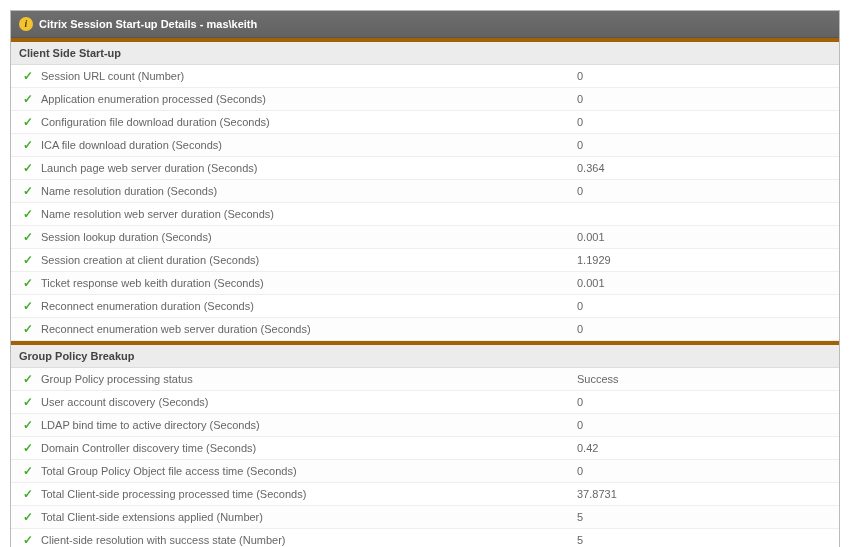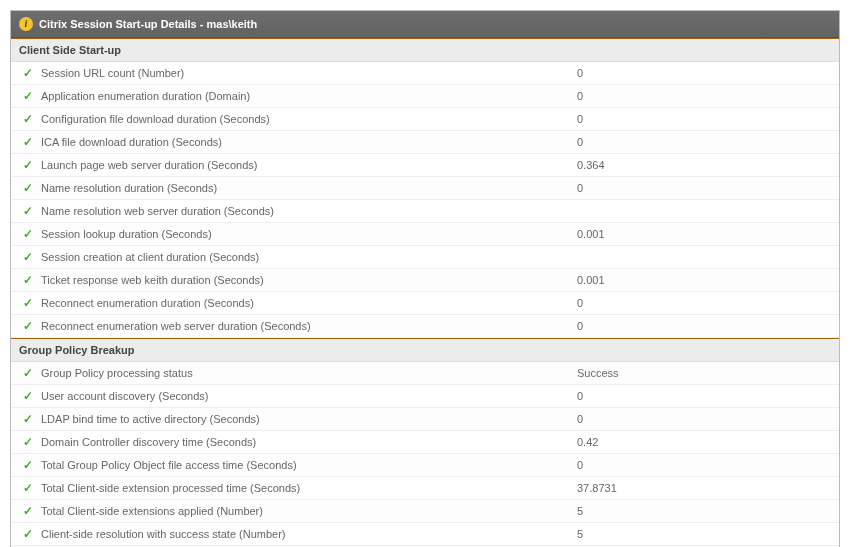--- a/index.html
+++ b/index.html
@@ -38,21 +38,21 @@
     font-weight: bold;
     font-family: Georgia, serif;
     font-size: 10px;
     line-height: 1;
   }
   .section-header {
     background: #ececec;
     color: #444;
     font-weight: bold;
     padding: 5px 8px;
-    border-top: 1px solid #a16207;
+    border-top: 4px solid #a16207;
     border-bottom: 1px solid #ddd;
   }
   .row {
     display: flex;
     align-items: center;
     padding: 4px 8px;
     border-bottom: 1px solid #eee;
     background: #fff;
   }
   .row:nth-child(odd) {
@@ -94,21 +94,21 @@
         <div class="status-cell">
           <span class="check">✓</span>
         </div>
         <div class="label-cell">Session URL count (Number)</div>
         <div class="value-cell">0</div>
       </div>
       <div class="row">
         <div class="status-cell">
           <span class="check">✓</span>
         </div>
-        <div class="label-cell">Application enumeration duration (Domain)</div>
+        <div class="label-cell">Application enumeration processed (Seconds)</div>
         <div class="value-cell">0</div>
       </div>
       <div class="row">
         <div class="status-cell">
           <span class="check">✓</span>
         </div>
         <div class="label-cell">Configuration file download duration (Seconds)</div>
         <div class="value-cell">0</div>
       </div>
       <div class="row">
@@ -143,20 +143,21 @@
           <span class="check">✓</span>
         </div>
         <div class="label-cell">Session lookup duration (Seconds)</div>
         <div class="value-cell">0.001</div>
       </div>
       <div class="row">
         <div class="status-cell">
           <span class="check">✓</span>
         </div>
         <div class="label-cell">Session creation at client duration (Seconds)</div>
+        <div class="value-cell">1.1929</div>
       </div>
       <div class="row">
         <div class="status-cell">
           <span class="check">✓</span>
         </div>
         <div class="label-cell">Ticket response web keith duration (Seconds)</div>
         <div class="value-cell">0.001</div>
       </div>
       <div class="row">
         <div class="status-cell">
@@ -205,21 +206,21 @@
         <div class="status-cell">
           <span class="check">✓</span>
         </div>
         <div class="label-cell">Total Group Policy Object file access time (Seconds)</div>
         <div class="value-cell">0</div>
       </div>
       <div class="row">
         <div class="status-cell">
           <span class="check">✓</span>
         </div>
-        <div class="label-cell">Total Client-side extension processed time (Seconds)</div>
+        <div class="label-cell">Total Client-side processing processed time (Seconds)</div>
         <div class="value-cell">37.8731</div>
       </div>
       <div class="row">
         <div class="status-cell">
           <span class="check">✓</span>
         </div>
         <div class="label-cell">Total Client-side extensions applied (Number)</div>
         <div class="value-cell">5</div>
       </div>
       <div class="row">

